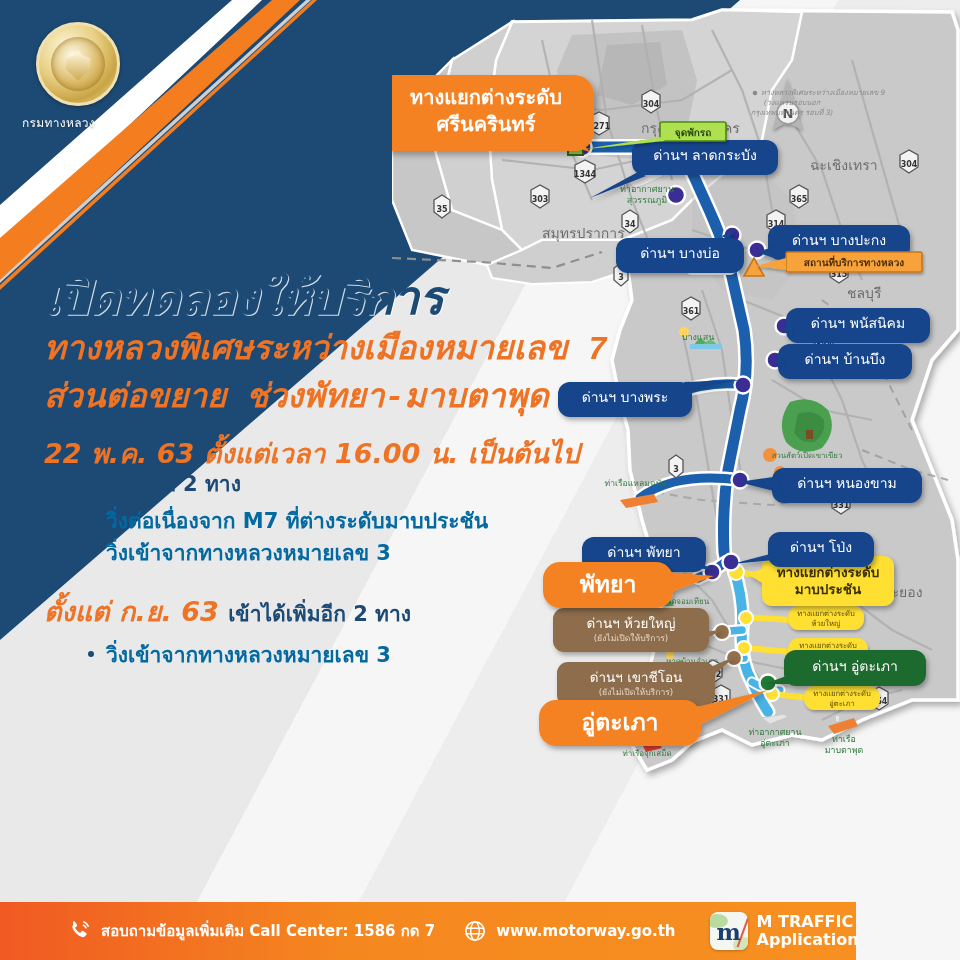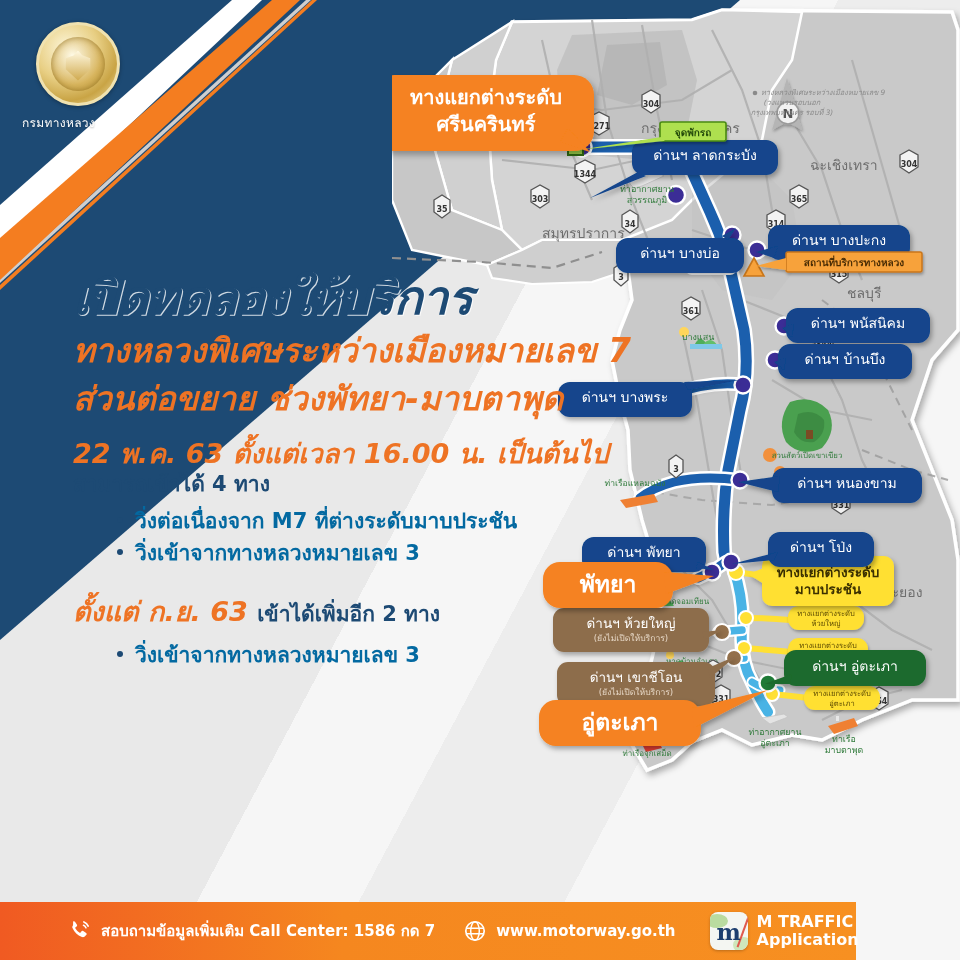--- a/index.html
+++ b/index.html
@@ -68,28 +68,28 @@
     background:linear-gradient(#fff8e0,#cfa94d);
     clip-path: polygon(50% 0, 62% 16%, 86% 26%, 86% 62%, 50% 100%, 14% 62%, 14% 26%, 38% 16%);
   }
   .emblem-label{ color:#fff; font-size:12px; margin-top:7px; letter-spacing:.3px; text-shadow:0 1px 2px rgba(0,0,0,.3);}
 
   
   .map{ position:absolute; left:392px; top:0; width:568px; height:830px; z-index:3;}
   .map svg{ display:block; }
 
   
-  .content{ position:absolute; left:17px; top:270px; width:660px; z-index:5; padding-left:56px;}
+  .content{ position:absolute; left:0; top:270px; width:660px; z-index:5; padding-left:44px;}
   .h1{
     color:#1d4a74; font-size:47px; font-weight:bold; font-style:italic;
     letter-spacing:-.5px; line-height:1.18; text-shadow:1px 1px 0 rgba(255,255,255,.8);
   }
   .h2{
     color:#ee7324; font-size:33px; font-weight:bold; font-style:italic;
-    line-height:1.32; margin-top:4px; white-space:nowrap;
+    line-height:1.32; margin-top:4px; white-space:nowrap;font-family:Liberation Mono, monospace;
   }
   .h3{
     color:#ee7324; font-size:27px; font-weight:bold; font-style:italic;
     margin-top:16px; line-height:1.25; white-space:nowrap;
   }
   .sub{ color:#1d4a74; font-size:21px; font-weight:bold; margin-top:1px; line-height:1.3;}
   ul.bul{ list-style:none; margin:6px 0 0 44px;}
   ul.bul li{ position:relative; color:#0369a1; font-size:21px; font-weight:bold; line-height:1.55; padding-left:18px;}
   ul.bul li::before{
     content:""; position:absolute; left:0; top:12px; width:6px; height:6px;
@@ -566,21 +566,21 @@
       <text x="94" y="131">ศรีนครินทร์</text>
     </g>
   </svg>
   </div>
 
   <div class="content">
     <div class="h1">เปิดทดลองให้บริการ</div>
     <div class="h2">ทางหลวงพิเศษระหว่างเมืองหมายเลข 7</div>
     <div class="h2">ส่วนต่อขยาย ช่วงพัทยา-มาบตาพุด</div>
     <div class="h3">22 พ.ค. 63 ตั้งแต่เวลา 16.00 น. เป็นต้นไป</div>
-    <div class="sub">สามารถเข้าได้ 4 ทาง</div>
+    <div class="sub">สามารถเข้าได้ 2 ทาง</div>
     <ul class="bul">
       <li>วิ่งต่อเนื่องจาก M7 ที่ต่างระดับมาบประชัน</li>
       <li>วิ่งเข้าจากทางหลวงหมายเลข 3</li>
     </ul>
     <div class="h3b" style="margin-top:20px;">
       <span>ตั้งแต่ ก.ย. 63</span>
       <span class="blk">เข้าได้เพิ่มอีก 2 ทาง</span>
     </div>
     <ul class="bul">
       <li>วิ่งเข้าจากทางหลวงหมายเลข 3</li>

